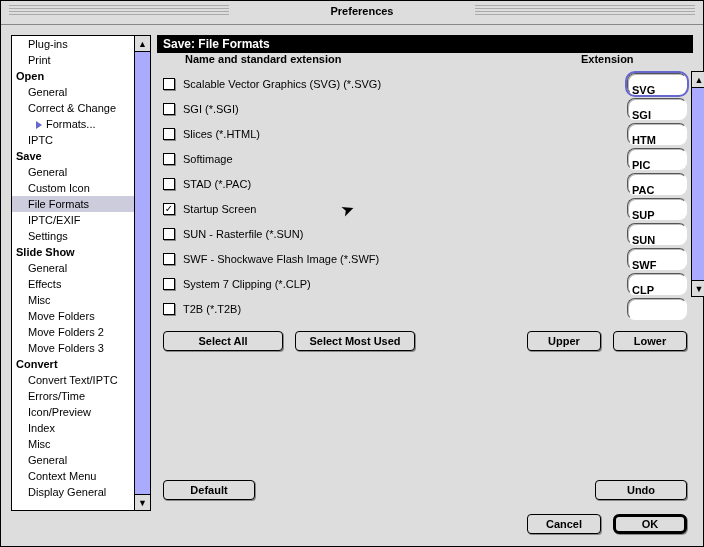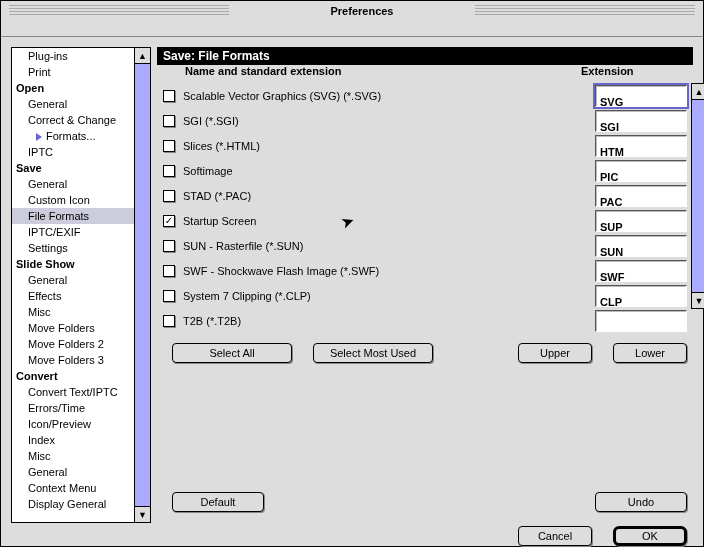--- a/index.html
+++ b/index.html
@@ -11,21 +11,21 @@
     color: #000;
   }
   .window {
     width: 704px;
     height: 547px;
     background: #dddddd;
     border: 1px solid #000;
     position: relative;
   }
   .titlebar {
-    height: 36px;
+    height: 24px;
     background: #dddddd;
     border-bottom: 1px solid #888;
     text-align: center;
     line-height: 20px;
     font-weight: bold;
     position: relative;
     padding-left: 20px;
   }
   .titlebar::before, .titlebar::after {
     content: "";
@@ -149,31 +149,32 @@
     justify-content: center;
     font-size: 10px;
     line-height: 10px;
     box-shadow: 1px 1px 0 #888;
   }
   .fmt-label {
     flex: 1;
     font-weight: normal;
   }
   .ext-box {
-    width: 92px;
+    width: 60px;
     height: 18px;
     border-top: 1px solid #555;
     border-left: 1px solid #555;
     border-right: 1px solid #fff;
     border-bottom: 1px solid #fff;
     background: #fff;
     padding: 10px 4px;
     font-weight: bold;
     font-size: 11px;
     box-shadow: inset 1px 1px 0 #bbb;
+    border-radius: 8px;
   }
   .ext-box.sel {
     outline: 2px solid #6666cc;
     outline-offset: 0;
   }
   .list-scroll {
     position:absolute;
     right:-20px;
     top:0;
     width:16px;
@@ -195,26 +196,26 @@
     display:flex;
     gap: 12px;
     padding: 10px 6px;
     align-items: center;
   }
   .mac-btn {
     height: 20px;
     border: 1px solid #000;
     border-radius: 4px;
     background: #ddd;
-    font-weight: normal;
+    font-weight: bold;
     font-size: 11px;
     padding: 0 10px;
     box-shadow: 1px 1px 0 #888;
     cursor: default;
-    display:inline-flex;align-items:center;justify-content:center;margin-left:9px;
+    display:inline-flex;align-items:center;justify-content:center;
   }
   .mac-btn.wide{width:120px;}
   .mac-btn.med{width:92px;}
   .mac-btn.sm{width:74px;}
   .mac-btn.default {
     border: 3px solid #000;
     border-radius: 6px;
     padding: 0 14px;
   }
   .spacer{flex:1;}

